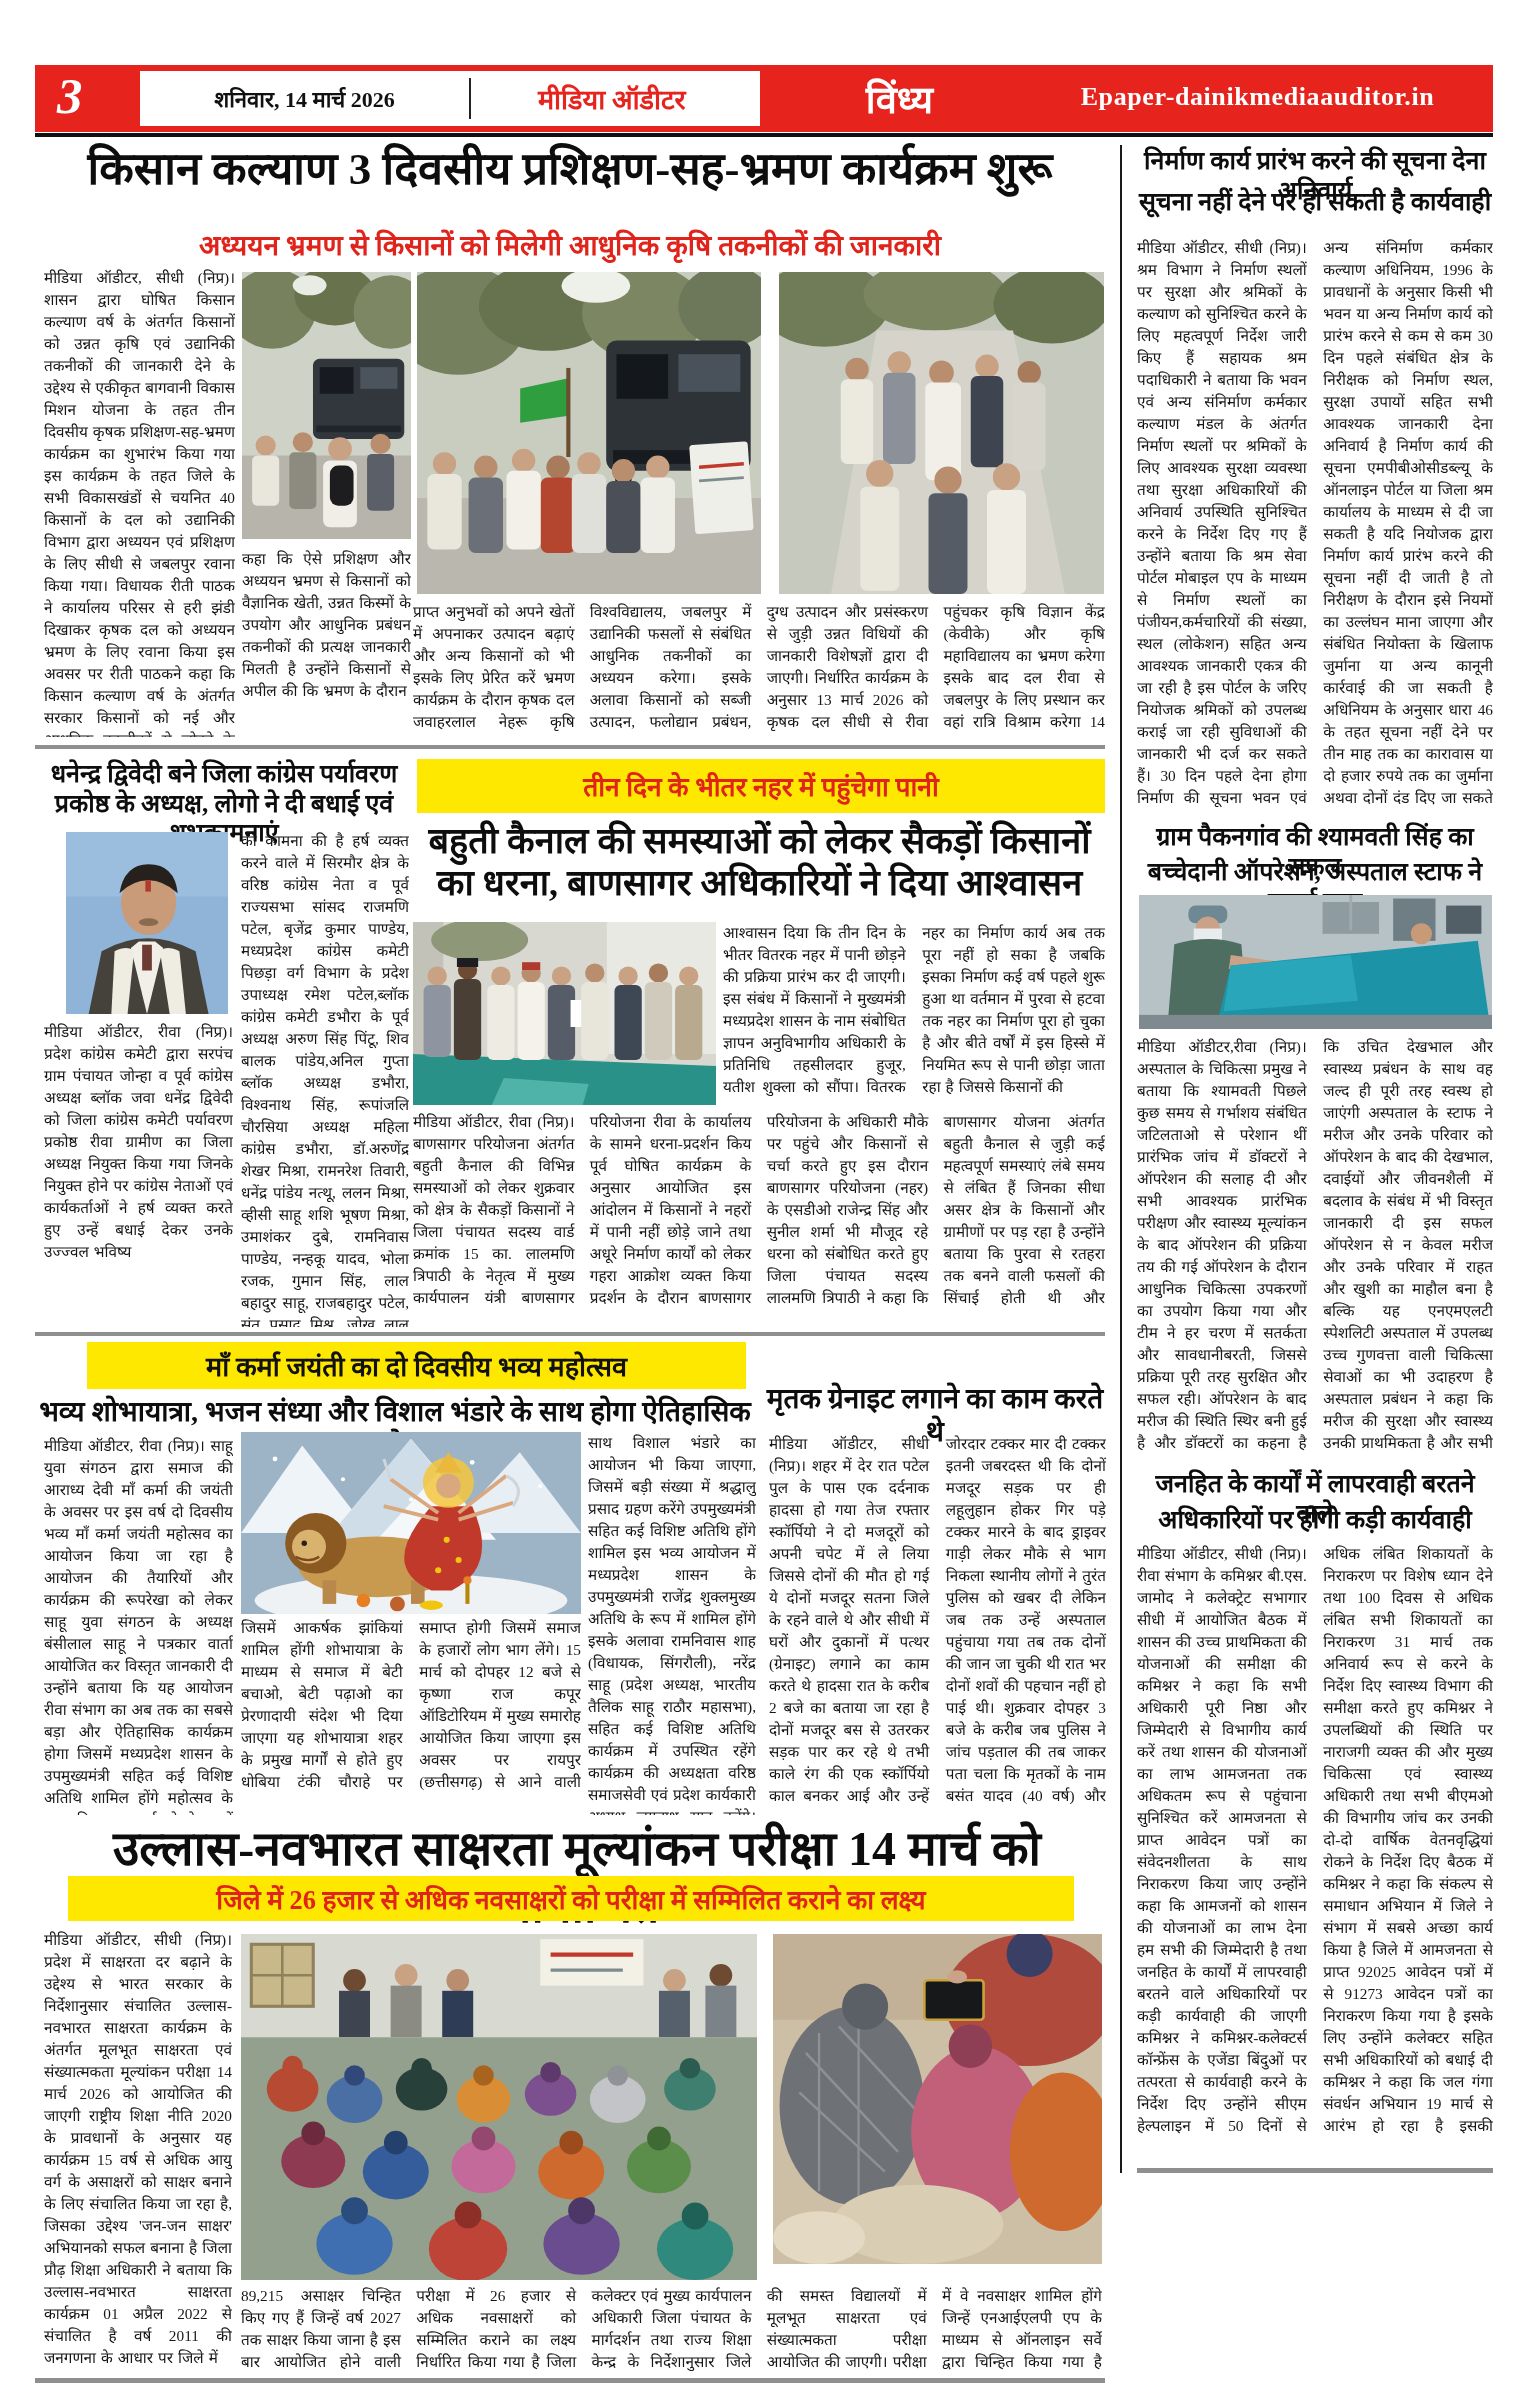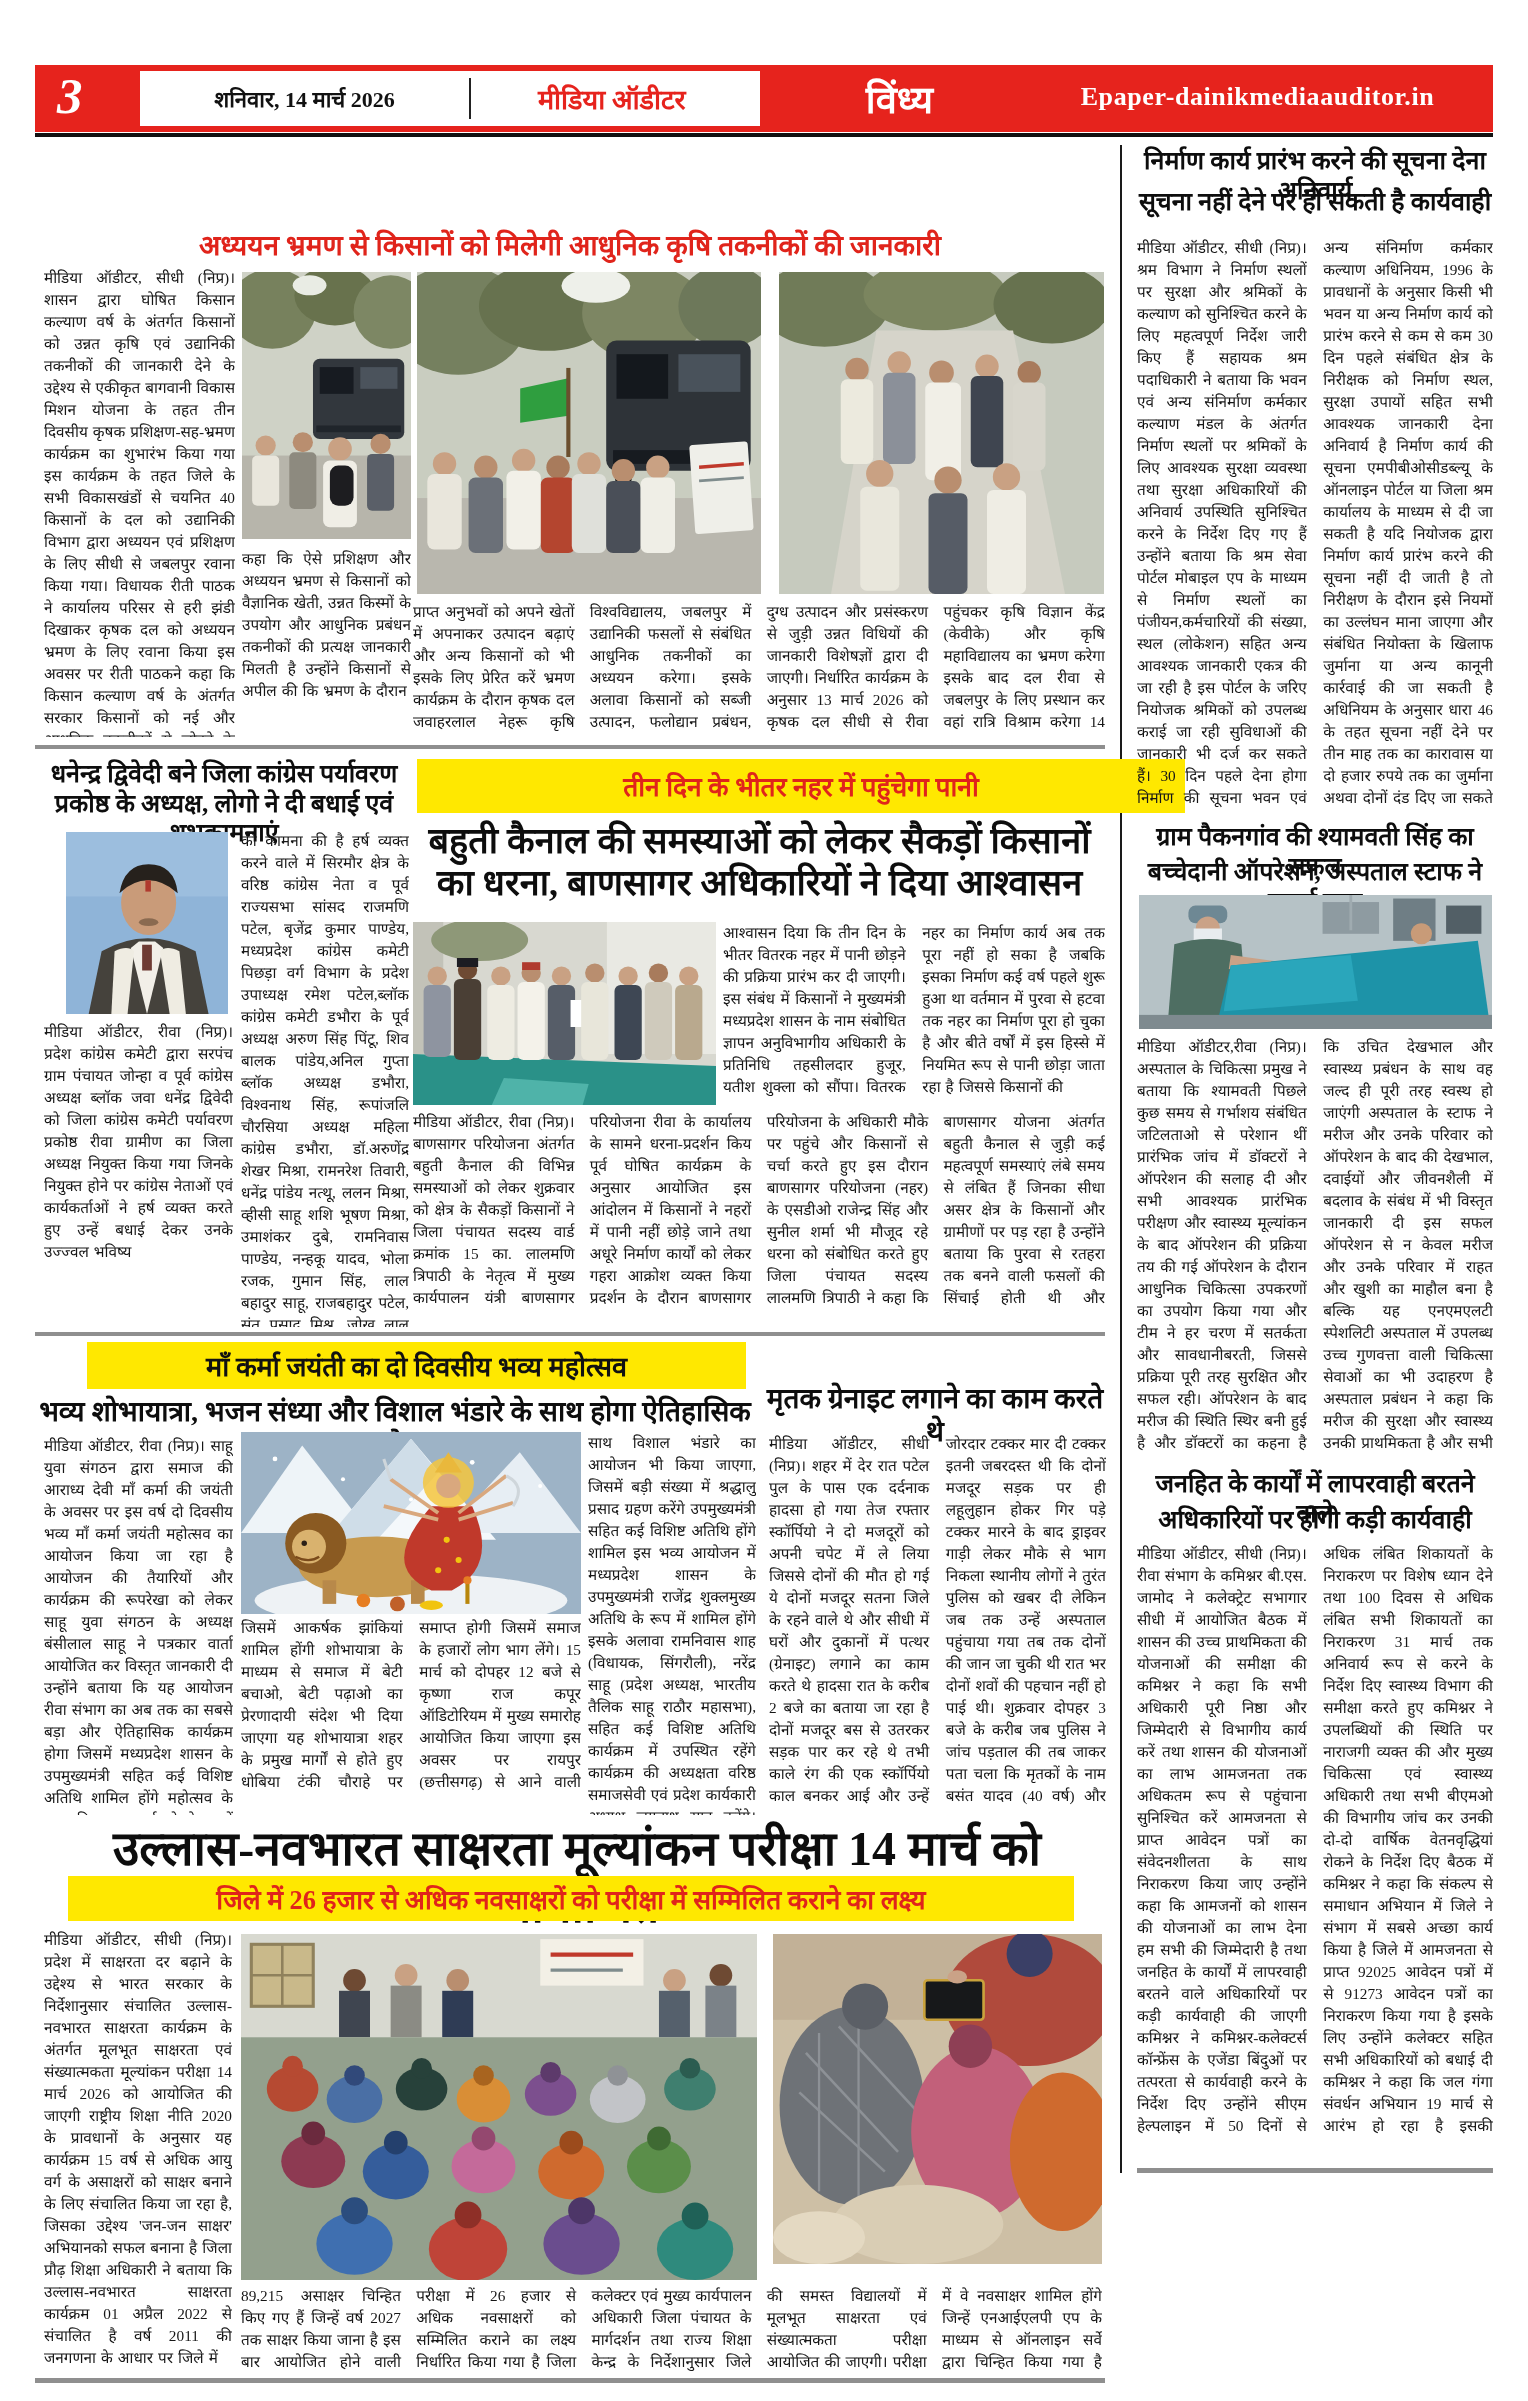--- a/index.html
+++ b/index.html
@@ -48,20 +48,21 @@
       <div class="head-date" style="width:329px;text-align:center;">शनिवार, 14 मार्च 2026</div>
       <div class="head-divider"></div>
       <div class="head-paper" style="width:282px;text-align:center;">मीडिया ऑडीटर</div>
     </div>
     <div class="abs head-edition" style="left:788px;top:7px;width:153px;text-align:center;">विंध्य</div>
     <div class="abs head-url" style="left:999px;top:16.5px;width:447px;text-align:center;">Epaper-dainikmediaauditor.in</div>
   </div>
   <div class="abs rule-black" style="left:35px;top:133px;width:1458px;height:3.5px;"></div>
   <div class="abs vrule" style="left:1120px;top:145px;width:1.8px;height:2028px;"></div>
 
+  <div class="abs headline headline-xl" style="left:35px;top:143px;width:1070px;">किसान कल्याण 3 दिवसीय प्रशिक्षण-सह-भ्रमण कार्यक्रम शुरू</div>
   <div class="abs subhead-red" style="left:35px;top:216px;width:1070px;margin-top:14px;">अध्ययन भ्रमण से किसानों को मिलेगी आधुनिक कृषि तकनीकों की जानकारी</div>
   <div class="abs body-text" style="left:44px;top:267px;width:191px;height:470px;">मीडिया ऑडीटर, सीधी (निप्र)। शासन द्वारा घोषित किसान कल्याण वर्ष के अंतर्गत किसानों को उन्नत कृषि एवं उद्यानिकी तकनीकों की जानकारी देने के उद्देश्य से एकीकृत बागवानी विकास मिशन योजना के तहत तीन दिवसीय कृषक प्रशिक्षण-सह-भ्रमण कार्यक्रम का शुभारंभ किया गया इस कार्यक्रम के तहत जिले के सभी विकासखंडों से चयनित 40 किसानों के दल को उद्यानिकी विभाग द्वारा अध्ययन एवं प्रशिक्षण के लिए सीधी से जबलपुर रवाना किया गया। विधायक रीती पाठक ने कार्यालय परिसर से हरी झंडी दिखाकर कृषक दल को अध्ययन भ्रमण के लिए रवाना किया इस अवसर पर रीती पाठकने कहा कि किसान कल्याण वर्ष के अंतर्गत सरकार किसानों को नई और आधुनिक तकनीकों से जोड़ने के लिए निरंतर प्रयास कर रही है उन्होंने</div>
 
   <div class="abs photo" style="left:242px;top:272px;width:169px;height:267px;">
     <svg viewBox="0 0 100 160" preserveAspectRatio="none">
       <rect width="100" height="160" fill="#cfd2c6"></rect>
       <ellipse cx="18" cy="22" rx="26" ry="24" fill="#77815d"></ellipse>
         <ellipse cx="55" cy="14" rx="24" ry="18" fill="#68724d"></ellipse>
       <ellipse cx="88" cy="24" rx="22" ry="22" fill="#7d8764"></ellipse>
         <ellipse cx="40" cy="8" rx="10" ry="6" fill="#e9ece4"></ellipse>
@@ -164,21 +165,21 @@
       <rect x="47" y="70" width="6" height="16" fill="#6e3b33"></rect>
       <ellipse cx="51" cy="44" rx="17" ry="20" fill="#c99b79"></ellipse>
       <path d="M33,38 Q36,20 51,20 Q67,20 69,38 Q60,30 51,30 Q41,30 33,38 Z" fill="#26211c"></path>
       <rect x="49" y="30" width="3.4" height="7" fill="#b03a2e"></rect>
       <ellipse cx="51" cy="56" rx="6" ry="2.4" fill="#8a6a50"></ellipse>
     </svg>
   </div>
   <div class="abs body-text" style="left:44px;top:1021px;width:189px;height:306px;">मीडिया ऑडीटर, रीवा (निप्र)। प्रदेश कांग्रेस कमेटी द्वारा सरपंच ग्राम पंचायत जोन्हा व पूर्व कांग्रेस अध्यक्ष ब्लॉक जवा धनेंद्र द्विवेदी को जिला कांग्रेस कमेटी पर्यावरण प्रकोष्ठ रीवा ग्रामीण का जिला अध्यक्ष नियुक्त किया गया जिनके नियुक्त होने पर कांग्रेस नेताओं एवं कार्यकर्ताओं ने हर्ष व्यक्त करते हुए उन्हें बधाई देकर उनके उज्ज्वल भविष्य</div>
   <div class="abs body-text" style="left:241px;top:830px;width:168px;height:497px;">की कामना की है हर्ष व्यक्त करने वाले में सिरमौर क्षेत्र के वरिष्ठ कांग्रेस नेता व पूर्व राज्यसभा सांसद राजमणि पटेल, बृजेंद्र कुमार पाण्डेय, मध्यप्रदेश कांग्रेस कमेटी पिछड़ा वर्ग विभाग के प्रदेश उपाध्यक्ष रमेश पटेल,ब्लॉक कांग्रेस कमेटी डभौरा के पूर्व अध्यक्ष अरुण सिंह पिंटू, शिव बालक पांडेय,अनिल गुप्ता ब्लॉक अध्यक्ष डभौरा, विश्वनाथ सिंह, रूपांजलि चौरसिया अध्यक्ष महिला कांग्रेस डभौरा, डॉ.अरुणेंद्र शेखर मिश्रा, रामनरेश तिवारी, धनेंद्र पांडेय नत्थू, ललन मिश्रा, व्हीसी साहू शशि भूषण मिश्रा, उमाशंकर दुबे, रामनिवास पाण्डेय, नन्हकू यादव, भोला रजक, गुमान सिंह, लाल बहादुर साहू, राजबहादुर पटेल, संत प्रसाद मिश्र, जोखू लाल कोल,सरदार अली, कुशमेन्द्र सिंह सहित अन्य कांग्रेस कार्यकर्ता शामिल हैं।</div>
 
-  <div class="abs banner" style="left:417px;top:759px;width:768px;height:54px;">
+  <div class="abs banner" style="left:417px;top:759px;width:688px;height:54px;">
     <div class="banner-text-red">तीन दिन के भीतर नहर में पहुंचेगा पानी</div>
   </div>
   <div class="abs headline headline-lg" style="left:414px;top:820px;width:691px;">बहुती कैनाल की समस्याओं को लेकर सैकड़ों किसानों का धरना, बाणसागर अधिकारियों ने दिया आश्वासन</div>
   <div class="abs photo" style="left:413px;top:922px;width:303px;height:183px;">
     <svg viewBox="0 0 100 61" preserveAspectRatio="none">
       <rect width="100" height="61" fill="#d8d8d0"></rect>
       <rect x="64" y="0" width="36" height="44" fill="#e9e9e3"></rect>
         <rect x="0" y="0" width="10" height="44" fill="#c2c2b8"></rect>
       <ellipse cx="22" cy="6" rx="16" ry="7" fill="#8e9878"></ellipse>
       <polygon points="0,44 100,48 100,61 0,61" fill="#2a9188"></polygon>

